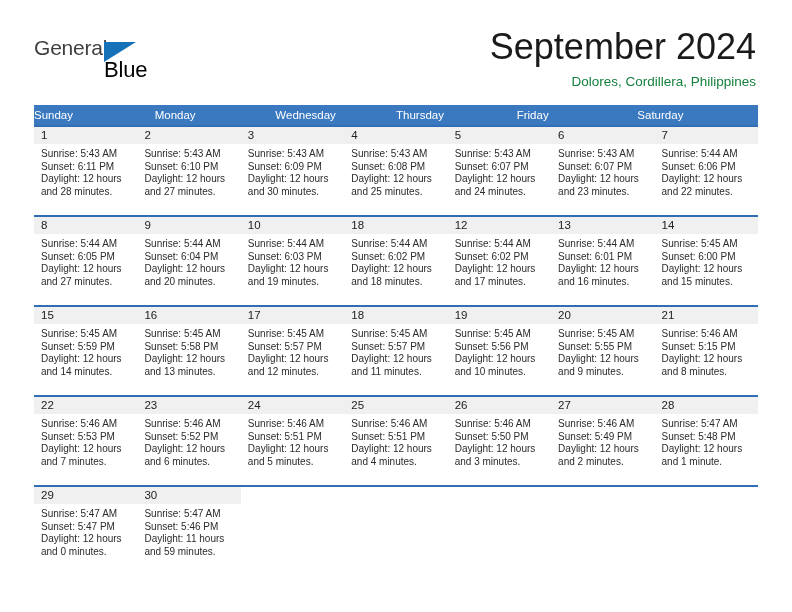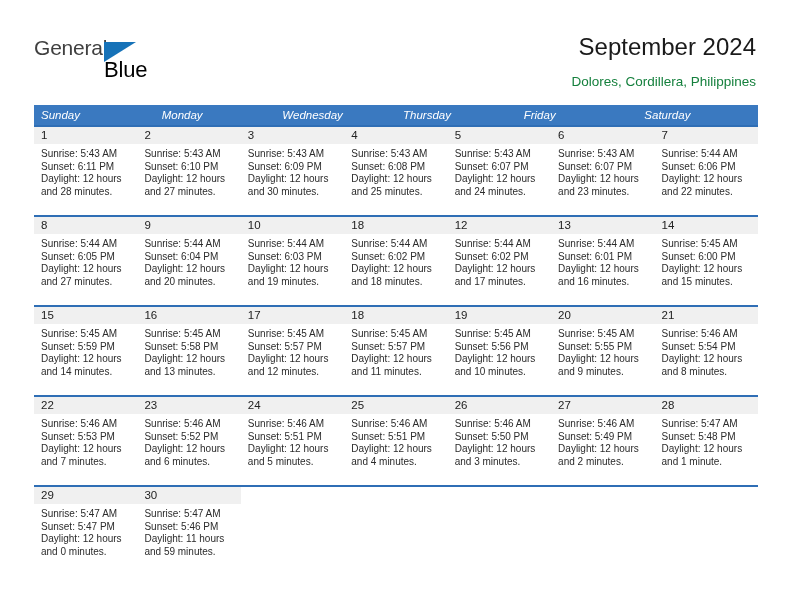--- a/index.html
+++ b/index.html
@@ -65,21 +65,21 @@
     margin-left: 42px;
   }
 
   .title-block {
     position: absolute;
     right: 36px;
     top: 30px;
     text-align: right;
   }
   .cal-title {
-    font-size: 24px;
+    font-size: 36px;
     font-weight: normal;
     color: #1a1a1a;
     line-height: 34px;
     white-space: nowrap;
   }
   .cal-subtitle {
     margin-top: 10px;
     font-size: 13.5px;
     color: #15803d;
     line-height: 16px;
@@ -96,26 +96,24 @@
   .weekday-row {
     display: flex;
     width: 724px;
     background: #3a79c0;
   }
   .weekday {
     flex: 1 1 0;
     box-sizing: border-box;
     height: 20px;
     line-height: 20px;
-    padding-left: 7px;
     font-size: 11.5px;
     color: #ffffff;
     overflow: hidden;
     white-space: nowrap;
-    font-style: italic;
   }
 
   .week-row {
     display: flex;
     width: 724px;
     border-top: 2px solid #2f6eb5;
     box-sizing: border-box;
   }
   .day-cell {
     flex: 1 1 0;
@@ -407,21 +405,21 @@
               <div>Daylight: 12 hours</div>
               <div>and 9 minutes.</div>
             </div>
           </div>
           <div class="day-cell">
             <div class="daynum-band">
               <div class="daynum">21</div>
             </div>
             <div class="day-info">
               <div>Sunrise: 5:46 AM</div>
-              <div>Sunset: 5:54 PM</div>
+              <div>Sunset: 5:15 PM</div>
               <div>Daylight: 12 hours</div>
               <div>and 8 minutes.</div>
             </div>
           </div>
         </div>
         <div class="week-row">
           <div class="day-cell">
             <div class="daynum-band">
               <div class="daynum">22</div>
             </div>

